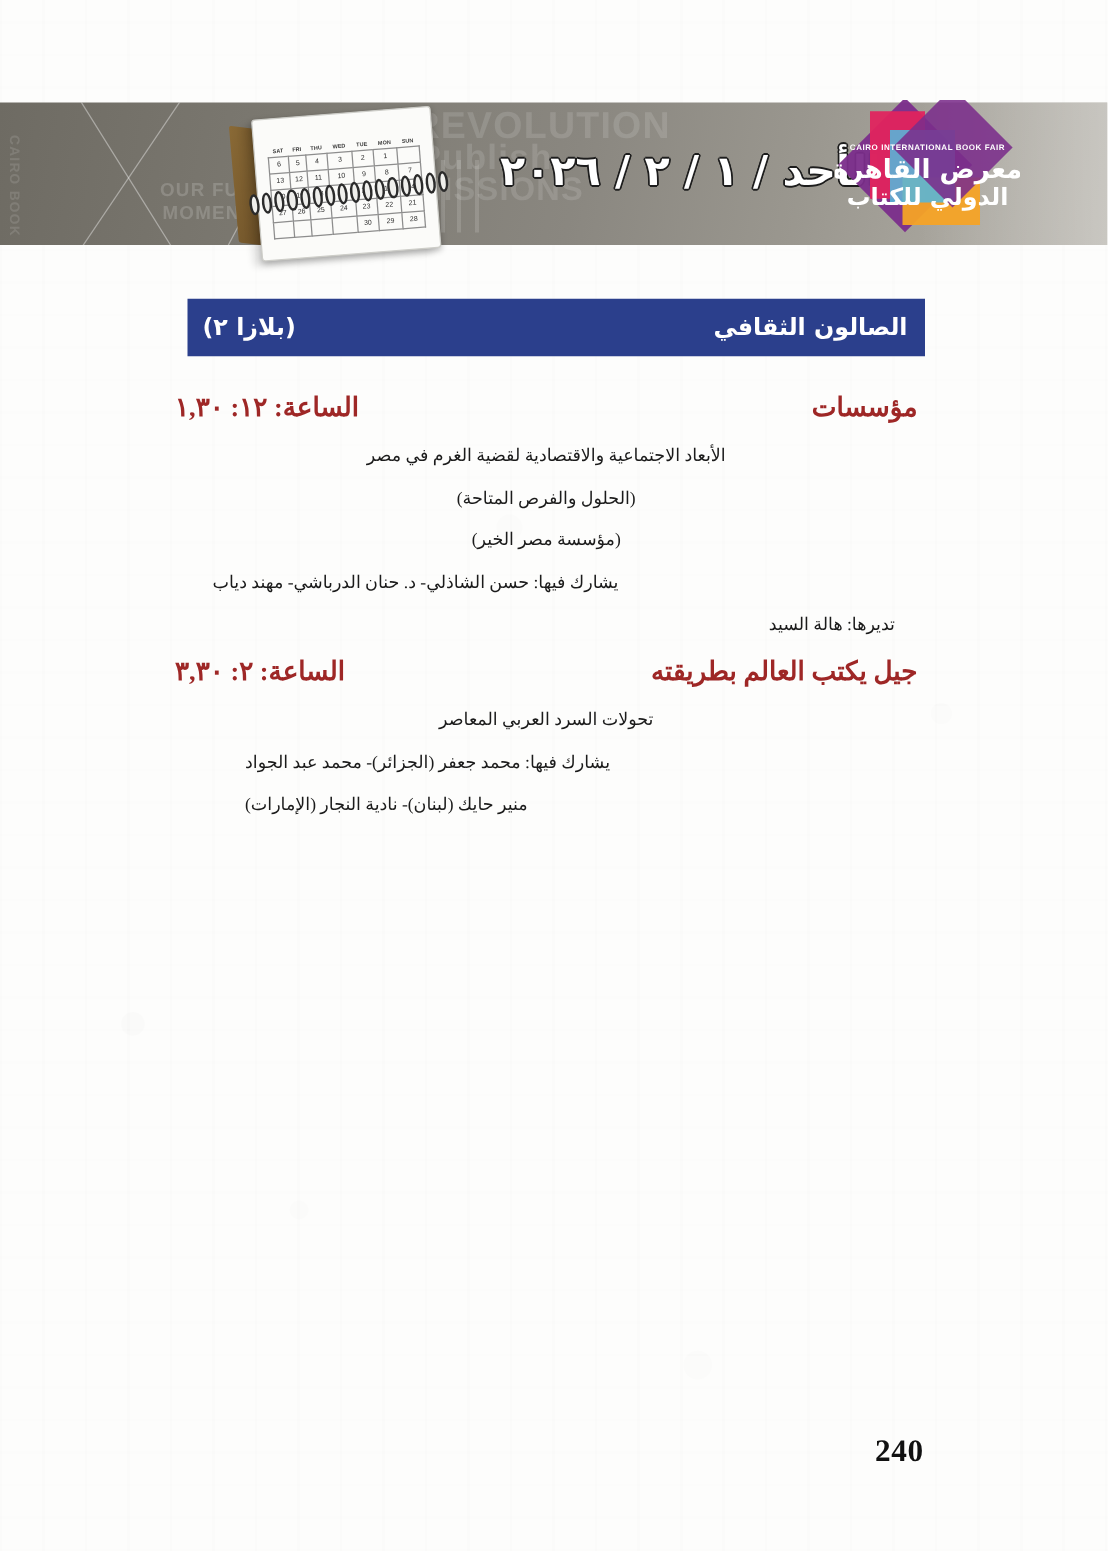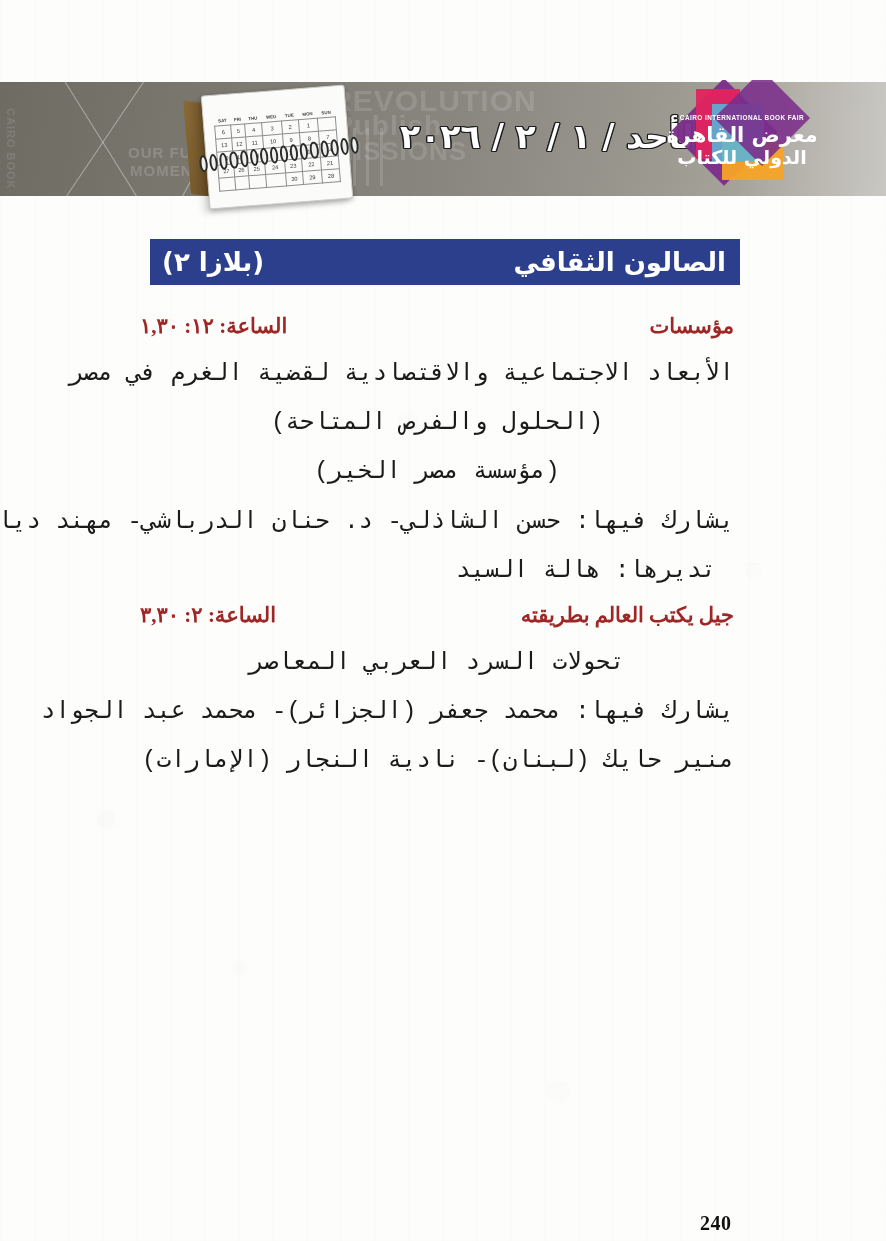--- a/index.html
+++ b/index.html
@@ -207,21 +207,21 @@
     z-index: 3;
     display: flex;
     align-items: center;
     justify-content: space-between;
     padding: 0 14px 0 12px;
     box-sizing: border-box;
   }
   .section-bar .venue-title,
   .section-bar .venue-hall {
     font-family: "DejaVu Sans", sans-serif;
-    font-size: 26px;
+    font-size: 19px;
     font-weight: 700;
     color: #ffffff;
     white-space: nowrap;
     line-height: 1;
   }
 
   
   .content {
     position: absolute;
     left: 0; top: 300px;
@@ -239,39 +239,38 @@
     color: #9e2726;
     font-size: 21px;
     font-weight: 700;
     margin: 14px 0 16px;
     white-space: nowrap;
   }
   .event-head .event-name { padding-left: 8px; }
   .event-head .event-time { padding-right: 8px; text-align: right; }
 
   .line {
-    font-size: 24px;
+    font-size: 14px;
     color: #1b1b1b;
     line-height: 1.55;
     margin: 0 0 12px;
     white-space: nowrap;
-    font-family: Liberation Mono, monospace;
   }
   .line.center { text-align: center; }
   .line.offset-b { text-align: left; padding-left: 56px; }
   .line.offset-c { text-align: left; padding-left: 30px; }
   .line.offset-d { text-align: right; padding-right: 18px; }
 
   
   .page-number {
     position: absolute;
-    left: 700px; top: 1212px;
+    left: 700px; top: 1148px;
     z-index: 3;
     font-family: "Liberation Serif", serif;
-    font-size: 20px;
+    font-size: 25px;
     font-weight: 700;
     color: #111;
     letter-spacing: 0.5px;
   }
 </style>
 </head>
 <body>
 
 <div class="paper-texture"></div>
 

